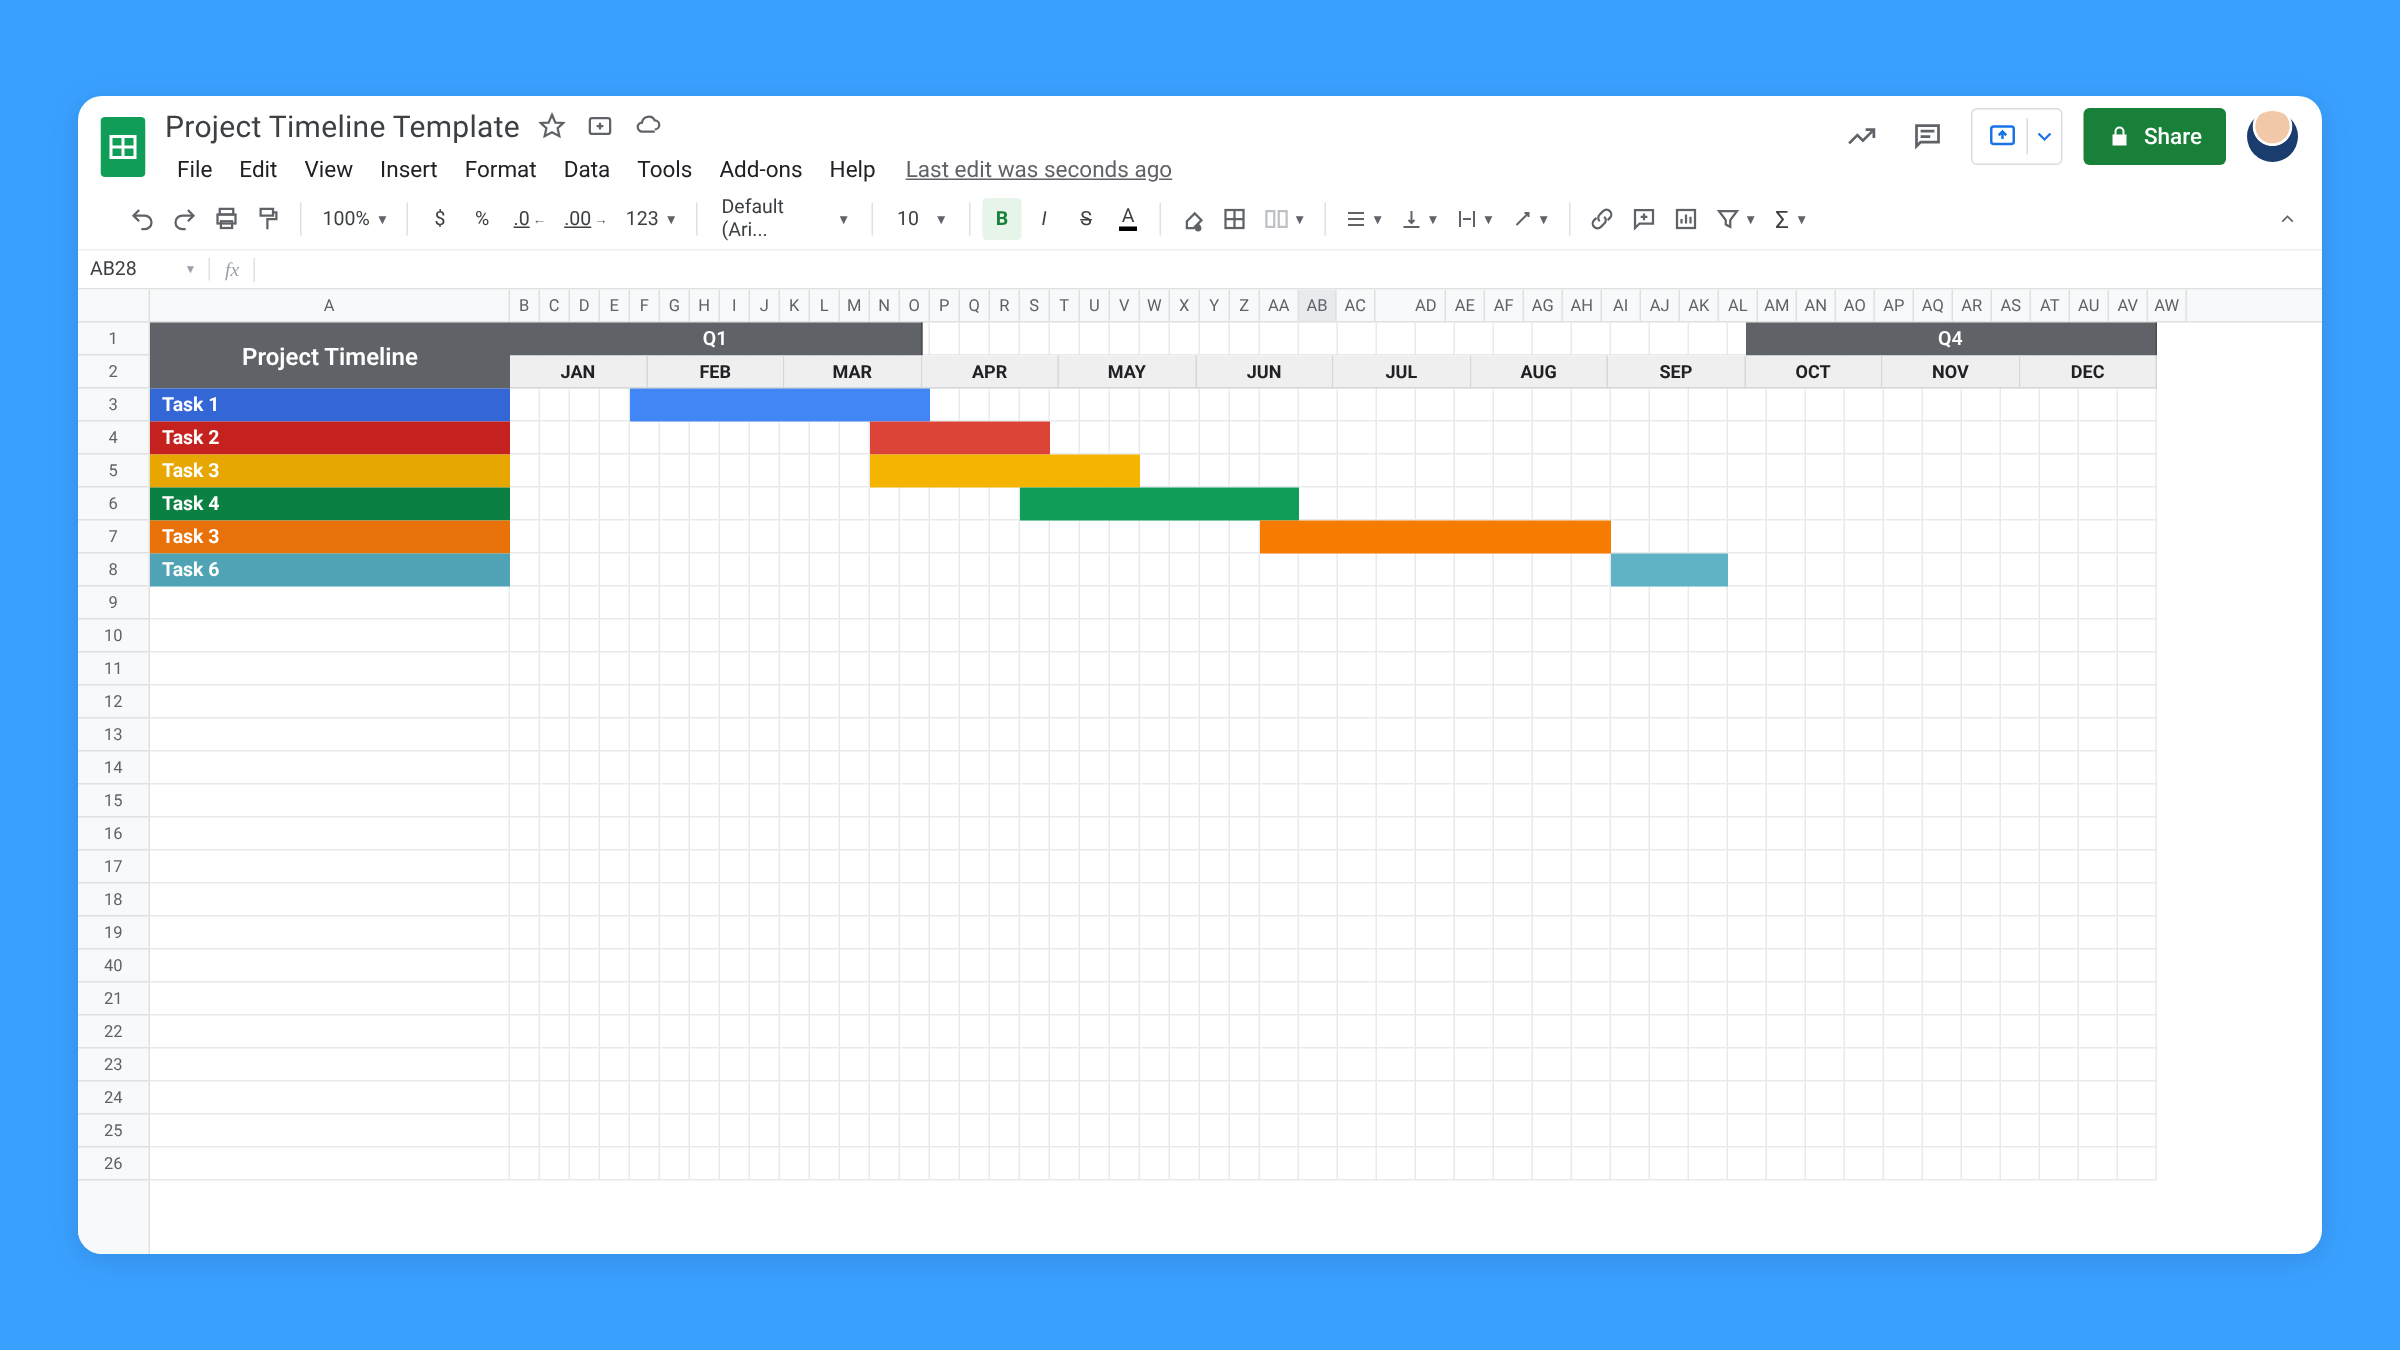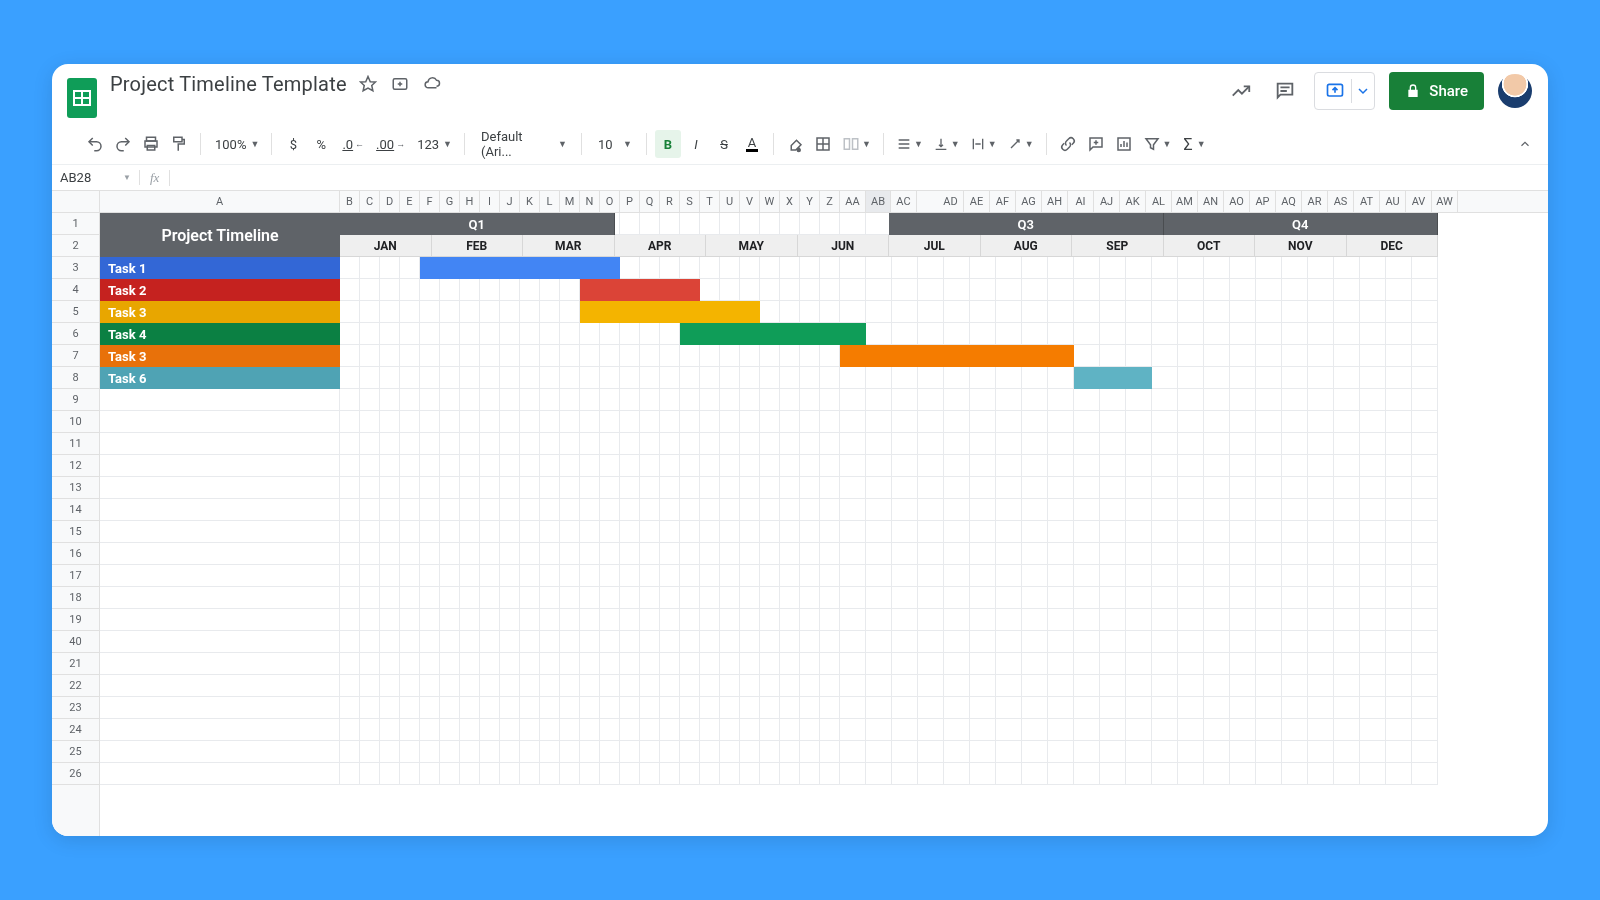--- a/index.html
+++ b/index.html
@@ -103,20 +103,33 @@
               <rect x="3" y="5" width="18" height="14" rx="2"></rect>
               <path d="M12 9v6m-3-3h6"></path>
             </svg>
           </span>
         <span class="title-icon">
             <svg width="20" height="18" viewBox="0 0 24 24" fill="none" stroke="#5f6368" stroke-width="2">
               <path d="M18 15a4 4 0 0 0 0-8 6 6 0 0 0-11.3 2A4 4 0 0 0 7 17h11"></path>
             </svg>
           </span>
       </div>
+      <div class="menubar" id="menubar">
+
+      <span class="menu-item">File</span>
+          <span class="menu-item">Edit</span>
+          <span class="menu-item">View</span>
+          <span class="menu-item">Insert</span>
+          <span class="menu-item">Format</span>
+          <span class="menu-item">Data</span>
+          <span class="menu-item">Tools</span>
+          <span class="menu-item">Add-ons</span>
+          <span class="menu-item">Help</span>
+          <span class="last-edit">Last edit was seconds ago</span>
+        </div>
     </div>
     <div class="title-right">
       <span class="ticon">
           <svg width="22" height="22" viewBox="0 0 24 24" fill="none" stroke="#5f6368" stroke-width="2">
             <polyline points="3 17 9 11 13 15 21 7"></polyline>
             <polyline points="15 7 21 7 21 13"></polyline>
           </svg>
         </span>
       <span class="ticon">
           <svg width="22" height="22" viewBox="0 0 24 24" fill="none" stroke="#5f6368" stroke-width="2">
@@ -1721,21 +1734,20 @@
             <div class="cell" style="width: 26px;"></div>
             <div class="cell" style="width: 26px;"></div>
             <div class="cell" style="width: 26px;"></div>
             <div class="cell" style="width: 26px;"></div>
             <div class="cell" style="width: 26px;"></div>
             <div class="cell" style="width: 26px;"></div>
             <div class="cell" style="width: 26px;"></div>
           </div>
           <div class="ov hdr-dark" style="top: 0px; left: 0px; width: 240px; background: rgb(95, 99, 104); height: 44px; font-size: 16px; justify-content: center; padding: 0px;">Project Timeline</div>
           <div class="ov hdr-dark" style="top: 0px; left: 240px; width: 274.5px; background: rgb(95, 99, 104); justify-content: center; padding: 0px; font-size: 13px; border-right: 1px solid rgb(74, 77, 80);">Q1</div>
-          <div class="ov hdr-dark" style="top: 0px; left: 789px; width: 274.5px; background: rgb(95, 99, 104); justify-content: center; padding: 0px; font-size: 13px; border-right: 1px solid rgb(74, 77, 80);">Q3</div>
           <div class="ov hdr-dark" style="top: 0px; left: 1063.5px; width: 274.5px; background: rgb(95, 99, 104); justify-content: center; padding: 0px; font-size: 13px; border-right: 1px solid rgb(74, 77, 80);">Q4</div>
           <div class="ov hdr-light" style="top: 22px; left: 240px; width: 91.5px; justify-content: center; padding: 0px; color: rgb(32, 33, 36);">JAN</div>
           <div class="ov hdr-light" style="top: 22px; left: 331.5px; width: 91.5px; justify-content: center; padding: 0px; color: rgb(32, 33, 36);">FEB</div>
           <div class="ov hdr-light" style="top: 22px; left: 423px; width: 91.5px; justify-content: center; padding: 0px; color: rgb(32, 33, 36);">MAR</div>
           <div class="ov hdr-light" style="top: 22px; left: 514.5px; width: 91.5px; justify-content: center; padding: 0px; color: rgb(32, 33, 36);">APR</div>
           <div class="ov hdr-light" style="top: 22px; left: 606px; width: 91.5px; justify-content: center; padding: 0px; color: rgb(32, 33, 36);">MAY</div>
           <div class="ov hdr-light" style="top: 22px; left: 697.5px; width: 91.5px; justify-content: center; padding: 0px; color: rgb(32, 33, 36);">JUN</div>
           <div class="ov hdr-light" style="top: 22px; left: 789px; width: 91.5px; justify-content: center; padding: 0px; color: rgb(32, 33, 36);">JUL</div>
           <div class="ov hdr-light" style="top: 22px; left: 880.5px; width: 91.5px; justify-content: center; padding: 0px; color: rgb(32, 33, 36);">AUG</div>
           <div class="ov hdr-light" style="top: 22px; left: 972px; width: 91.5px; justify-content: center; padding: 0px; color: rgb(32, 33, 36);">SEP</div>

